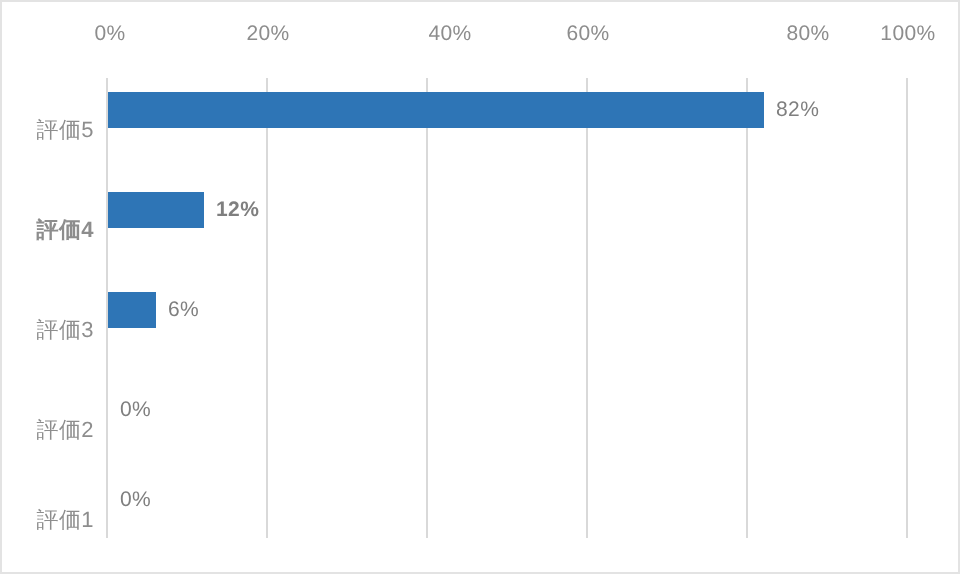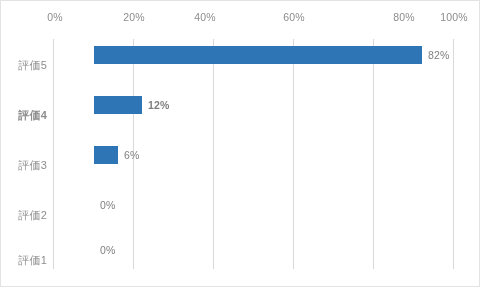--- a/index.html
+++ b/index.html
@@ -70,21 +70,20 @@
     margin-top: 10px;
   }
   .bar-wrap {
     position: absolute;
     left: 53px;
     top: 50%;
     transform: translateY(-50%);
     height: 18px;
     display: flex;
     align-items: center;
-    margin-left: 40px;
   }
   .bar {
     height: 18px;
     background: #2e75b6;
   }
   .bar-value {
     font-size: 10.5px;
     color: #7f7f7f;
     margin-left: 6px;
     white-space: nowrap;
@@ -101,21 +100,21 @@
     <div class="gridline" style="left: 80px; background: rgb(217, 217, 217);"></div>
     <div class="gridline" style="left: 160px; background: rgb(217, 217, 217);"></div>
     <div class="gridline" style="left: 240px; background: rgb(217, 217, 217);"></div>
     <div class="gridline" style="left: 320px; background: rgb(217, 217, 217);"></div>
     <div class="gridline" style="left: 400px; background: rgb(217, 217, 217);"></div>
   </div>
 
   <div id="x-axis">
     <div class="tick-label" style="left:54px;">0%</div>
     <div class="tick-label" style="left:133px;">20%</div>
-    <div class="tick-label" style="left:204px;text-align:center;">40%</div>
+    <div class="tick-label" style="left:224px;text-align:center;">40%</div>
     <div class="tick-label" style="left:293px;">60%</div>
     <div class="tick-label" style="left:373px;margin-left:30px;">80%</div>
     <div class="tick-label" style="left:453px;">100%</div>
   </div>
 
   <div class="cat-row" style="top:31px;">
     <div class="cat-label">評価5</div>
     <div class="bar-wrap">
       <div class="bar" style="width: 328px; background: rgb(46, 117, 182);"></div>
       <div class="bar-value">82%</div>

